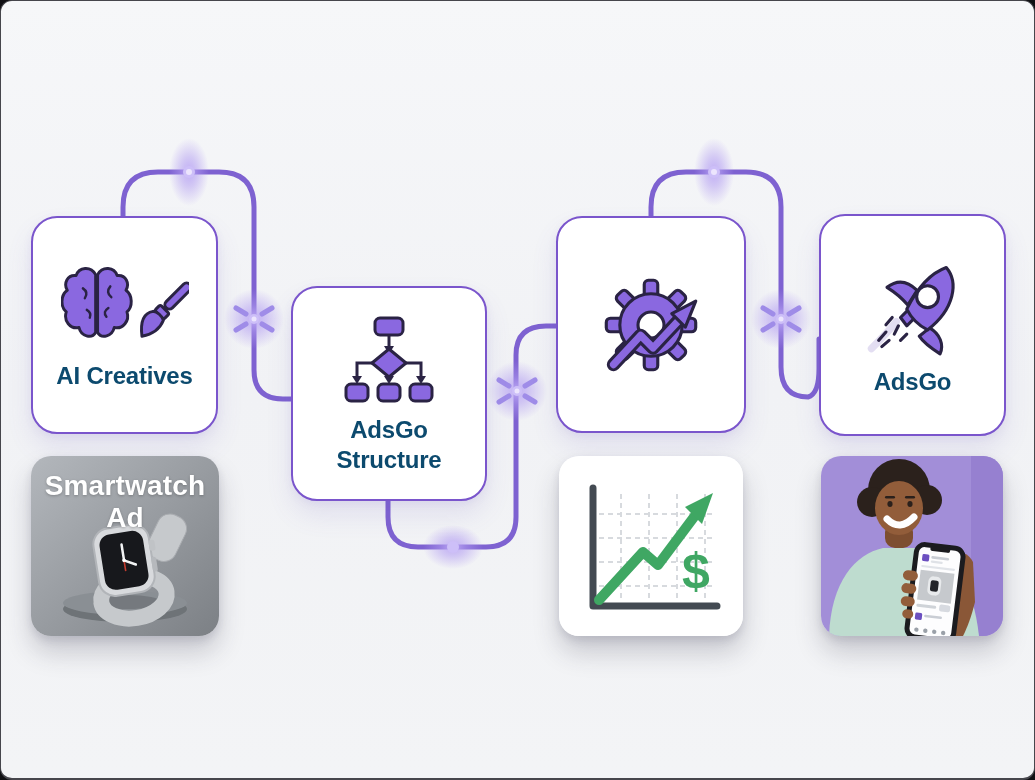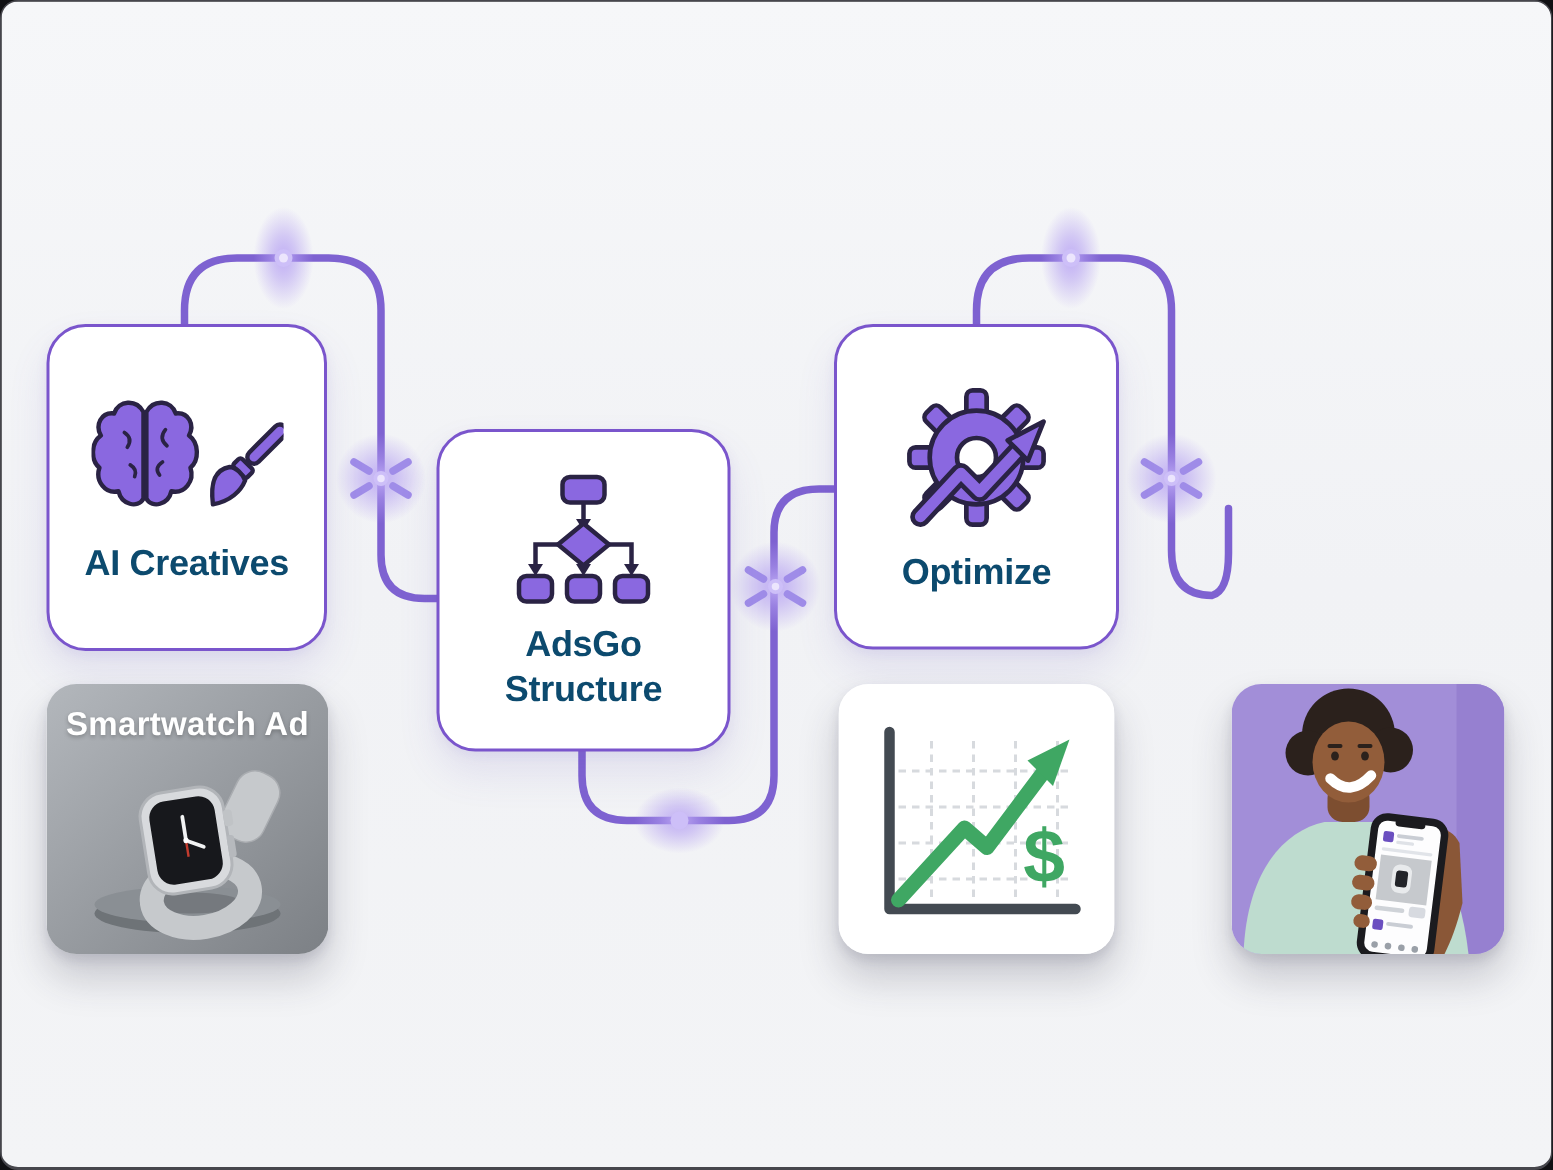--- a/index.html
+++ b/index.html
@@ -16,21 +16,21 @@
   .card2{left:290px;top:285px;width:196px;height:215px;}
   .card3{left:555px;top:215px;width:190px;height:217px;}
   .card4{left:818px;top:213px;width:187px;height:222px;}
   .thumb{position:absolute;z-index:2;border-radius:20px;overflow:hidden;
          box-shadow:0 16px 26px rgba(45,45,70,.22),0 4px 8px rgba(45,45,70,.12);}
   .thumb svg{display:block;}
   .t-watch{left:30px;top:455px;width:188px;height:180px;}
   .t-chart{left:558px;top:455px;width:184px;height:180px;}
   .t-person{left:820px;top:455px;width:182px;height:180px;}
   .watch-caption{position:absolute;left:0;top:14px;width:100%;text-align:center;color:#ffffff;
-                 font-size:22px;font-weight:700;letter-spacing:.2px;text-shadow:0 1px 3px rgba(0,0,0,.25);}
+                 font-size:28px;font-weight:700;letter-spacing:.2px;text-shadow:0 1px 3px rgba(0,0,0,.25);}
 </style>
 </head>
 <body>
 
 <div class="frame">
 
   <svg class="wires" viewBox="0 0 1035 780">
     <defs>
       <radialGradient id="glowGrad" cx="50%" cy="50%" r="50%">
         <stop offset="0%" stop-color="#c0adf5" stop-opacity="0.95"></stop>
@@ -154,23 +154,42 @@
           <rect x="43.5" y="7" width="13" height="17" rx="4" transform="rotate(270 50 50)"></rect>
           <rect x="43.5" y="7" width="13" height="17" rx="4" transform="rotate(315 50 50)"></rect>
         </g>
         <circle cx="50" cy="50" r="30"></circle>
         <circle cx="50" cy="50" r="12.5" fill="#ffffff"></circle>
       </g>
       <path d="M14,88 L40,60 L52,72 L80,42" stroke="#2a2344" stroke-width="13" fill="none" stroke-linejoin="round" stroke-linecap="round"></path>
       <path d="M14,88 L40,60 L52,72 L80,42" stroke="#8a68e0" stroke-width="7" fill="none" stroke-linejoin="round" stroke-linecap="round"></path>
       <polygon points="70,39 93,27 83,52" fill="#8a68e0" stroke="#2a2344" stroke-width="3" stroke-linejoin="round"></polygon>
     </svg>
-    <div class="card-label">Optimize</div>
-  </div>
-
+  </div>
+
+  <div class="card card4">
+    <svg width="104" height="104" viewBox="0 0 100 100">
+      <path d="M34,66 C26,76 20,82 10,92" stroke="#e3def2" stroke-width="7" fill="none" stroke-linecap="round"></path>
+      <g stroke="#2a2344" stroke-width="3" stroke-linejoin="round" fill="#8a68e0">
+        <path d="M54,36 C44,26 34,26 25,33 C33,38 40,44 45,50 Z"></path>
+        <path d="M66,72 C76,78 80,88 76,97 C68,92 60,86 56,80 Z"></path>
+        <path d="M46,54 L38,62 L44,70 L52,62 Z"></path>
+        <path d="M82,14 C94,28 90,54 64,74 C56,70 48,62 44,54 C56,30 68,19 82,14 Z"></path>
+      </g>
+      <circle cx="64" cy="42" r="10.5" fill="#ffffff" stroke="#2a2344" stroke-width="3"></circle>
+      <g stroke="#2a2344" stroke-width="3" stroke-linecap="round">
+        <path d="M30,62 L24,69"></path>
+          <path d="M36,70 L32,78"></path>
+          <path d="M24,76 L17,84"></path>
+        <path d="M38,84 L44,78"></path>
+          <path d="M20,90 L27,84"></path>
+      </g>
+    </svg>
+    <div class="card-label">AdsGo</div>
+  </div>
 
   <div class="thumb t-watch">
     <svg width="188" height="180" viewBox="0 0 188 180">
       <defs>
         <linearGradient id="swBg" x1="0" y1="0" x2="1" y2="1">
           <stop offset="0%" stop-color="#b3b7bc"></stop>
             <stop offset="55%" stop-color="#95999e"></stop>
             <stop offset="100%" stop-color="#7c8085"></stop>
         </linearGradient>
       </defs>

